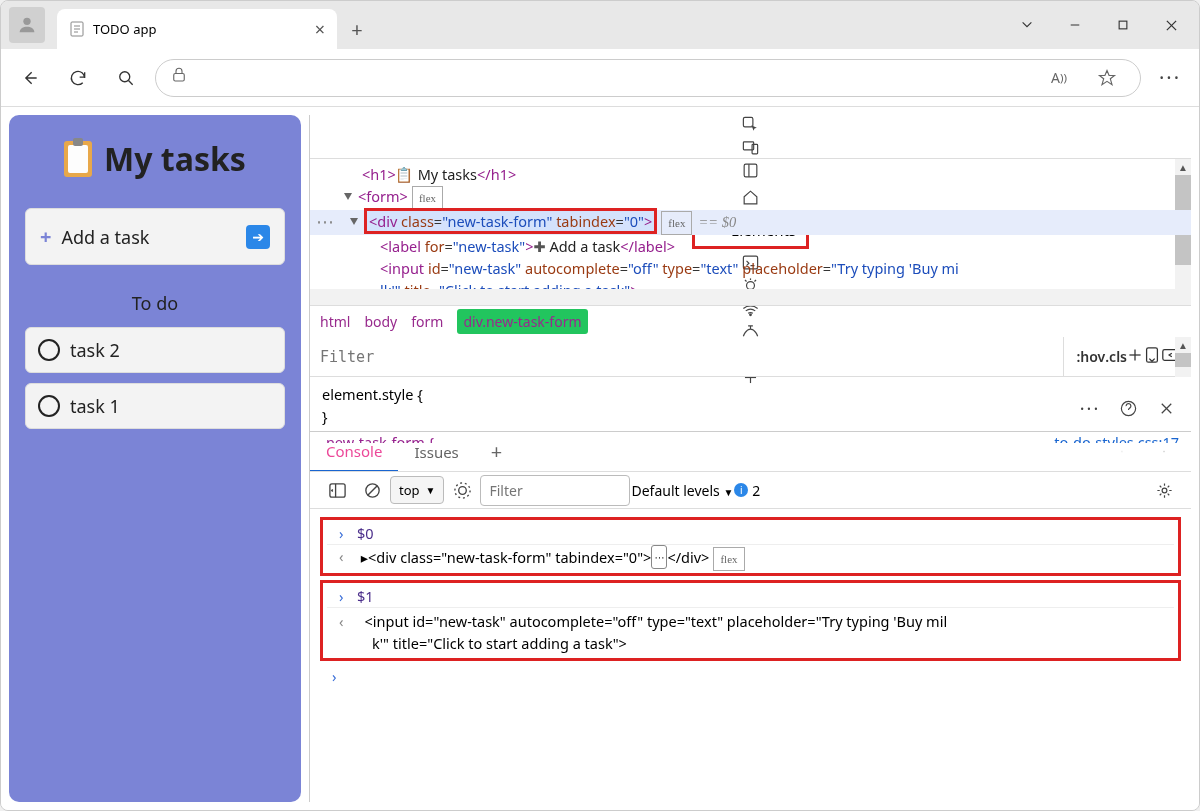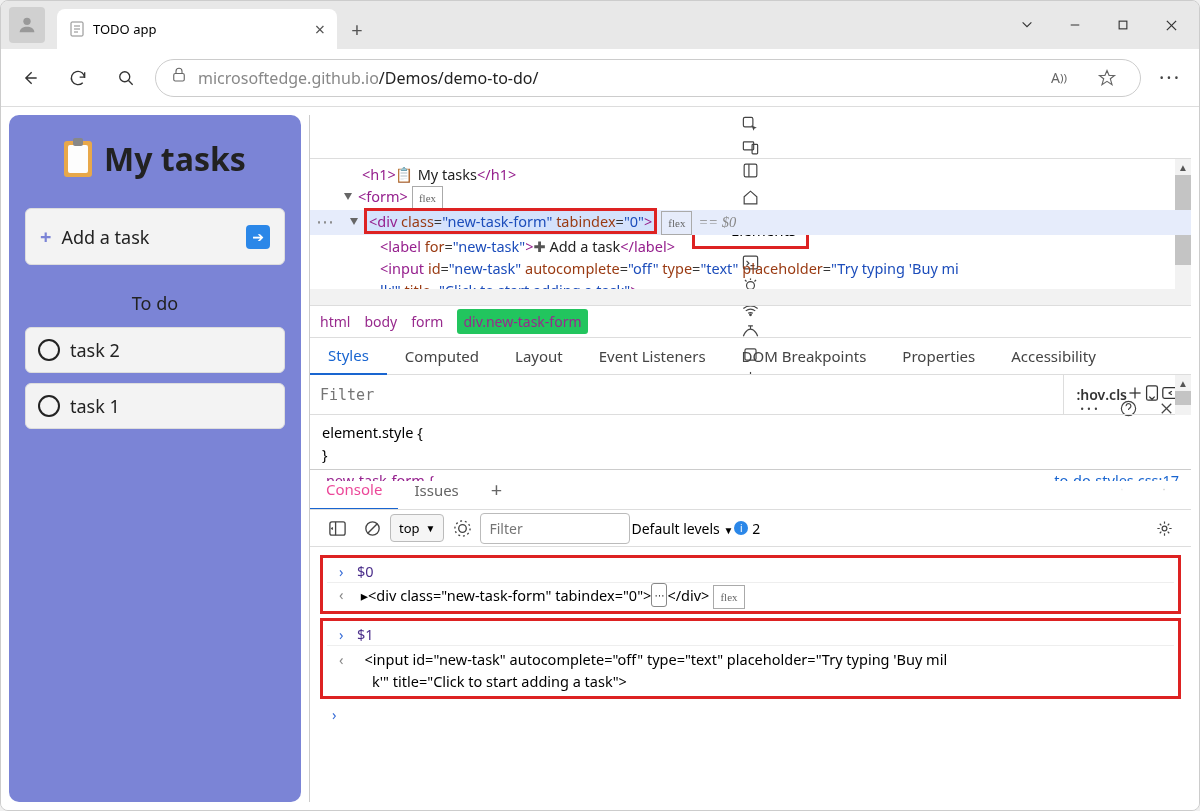--- a/index.html
+++ b/index.html
@@ -138,21 +138,20 @@
       <svg viewBox="0 0 24 24">
         <circle cx="10.5" cy="10.5" r="6"></circle>
         <line x1="15" y1="15" x2="20" y2="20"></line>
       </svg>
     </div>
   <div class="addrbar">
     <span><svg viewBox="0 0 24 24" width="18">
           <rect x="5" y="10" width="14" height="10" rx="2" stroke="#666" fill="none" stroke-width="1.5"></rect>
           <path d="M8 10V7a4 4 0 018 0v3" stroke="#666" fill="none" stroke-width="1.5"></path>
         </svg></span>
-    <span><span class="dim">microsoftedge.github.io</span><span style="color:#222">/Demos/demo-to-do/</span></span>
     <span style="margin-left:auto"></span>
     <span class="tool-btn" style="font-size:14px;color:#666">A<sup>))</sup></span>
     <span class="tool-btn">
         <svg viewBox="0 0 24 24" width="20">
           <path d="M12 3l2.5 6H21l-5 4 2 7-6-4-6 4 2-7-5-4h6.5z" stroke="#666" fill="none" stroke-width="1.4"></path>
         </svg>
       </span>
   </div>
   <div class="tool-btn" style="font-size:20px;letter-spacing:2px;color:#444">···</div>
 </div>
@@ -285,29 +284,20 @@
       <div class="scrollbar-v" style="top:auto;bottom:0;height:16px;width:auto;left:0;right:16px"></div>
     </div>
 
     <div class="breadcrumb">
       <span>html</span>
       <span>body</span>
       <span>form</span>
       <span class="sel">div.new-task-form</span>
     </div>
 
-    <div class="styles-tabbar">
-      <span class="active">Styles</span>
-      <span>Computed</span>
-      <span>Layout</span>
-      <span>Event Listeners</span>
-      <span>DOM Breakpoints</span>
-      <span>Properties</span>
-      <span>Accessibility</span>
-    </div>
 
     <div class="filter-row" style="position:relative">
       <input placeholder="Filter" style="">
       <div class="filter-tools">
         <span style="font-weight:600">:hov</span>
         <span style="font-weight:600">.cls</span>
         <span><svg viewBox="0 0 20 20" width="16">
               <line x1="10" y1="3" x2="10" y2="17" stroke="#333" stroke-width="1.6"></line>
               <line x1="3" y1="10" x2="17" y2="10" stroke="#333" stroke-width="1.6"></line>
             </svg></span>

